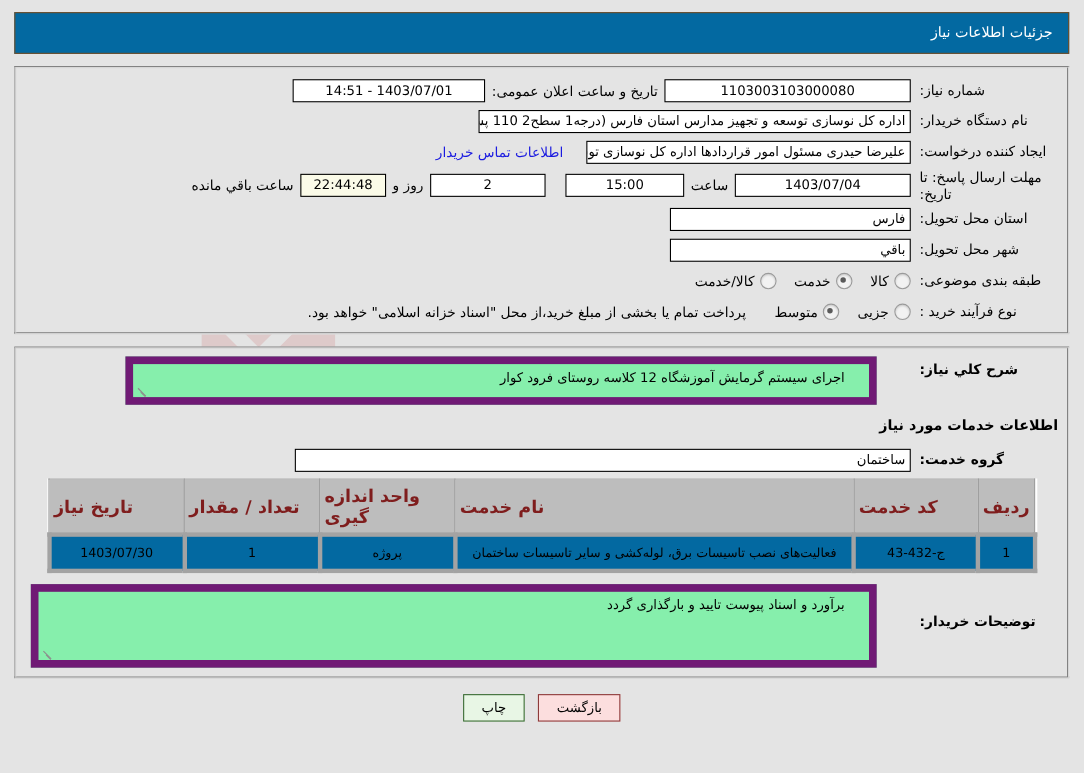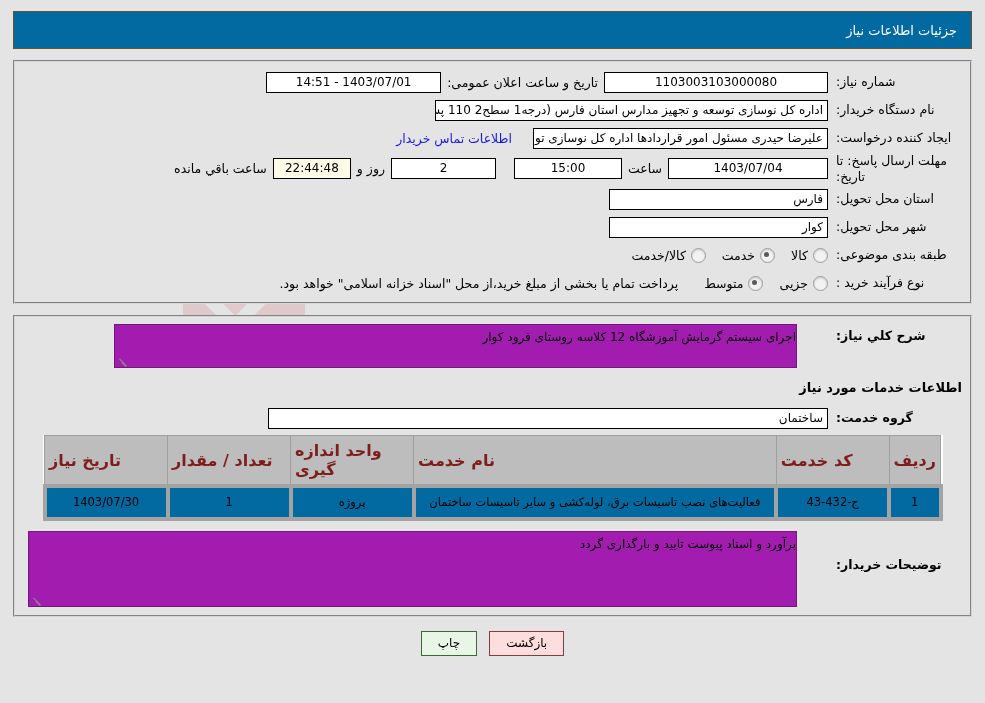--- a/index.html
+++ b/index.html
@@ -186,24 +186,24 @@
     width: 5px; height: 5px;
     border-radius: 50%;
     background: #5a5a5a;
   }
   .radio-lbl { font-size: 12.5px; }
 
   
   .ta-row { display: flex; align-items: flex-start; }
   .ta-row .lbl { padding-top: 4px; margin-left: 31px; }
   .ta {
-    background: #a21caf;
-    border: 1px solid #701a75;
+    background: #86efac;
+    border: 7px solid #701a75;
     box-sizing: border-box;
-    padding: 3px 0;
+    padding: 3px 22px;
     font-size: 12px;
     position: relative;
     overflow: hidden;
     line-height: 1.5;
   }
   .ta .grip {
     position: absolute;
     left: 3px;
     bottom: 1px;
     width: 10px;
@@ -330,21 +330,21 @@
       <span class="inline-lbl">ساعت باقي مانده</span>
     </div>
 
     <div class="row">
       <span class="lbl">استان محل تحویل:</span>
       <span class="fld right w-province">فارس</span>
     </div>
 
     <div class="row">
       <span class="lbl">شهر محل تحویل:</span>
-      <span class="fld right w-city">کوار</span>
+      <span class="fld right w-city">باقي</span>
     </div>
 
     <div class="row">
       <span class="lbl">طبقه بندی موضوعی:</span>
       <span class="radio-group">
         <span class="radio-opt">
           <span class="radio-dot"></span>
           <span class="radio-lbl">کالا</span>
         </span>
         <span class="radio-opt checked">

